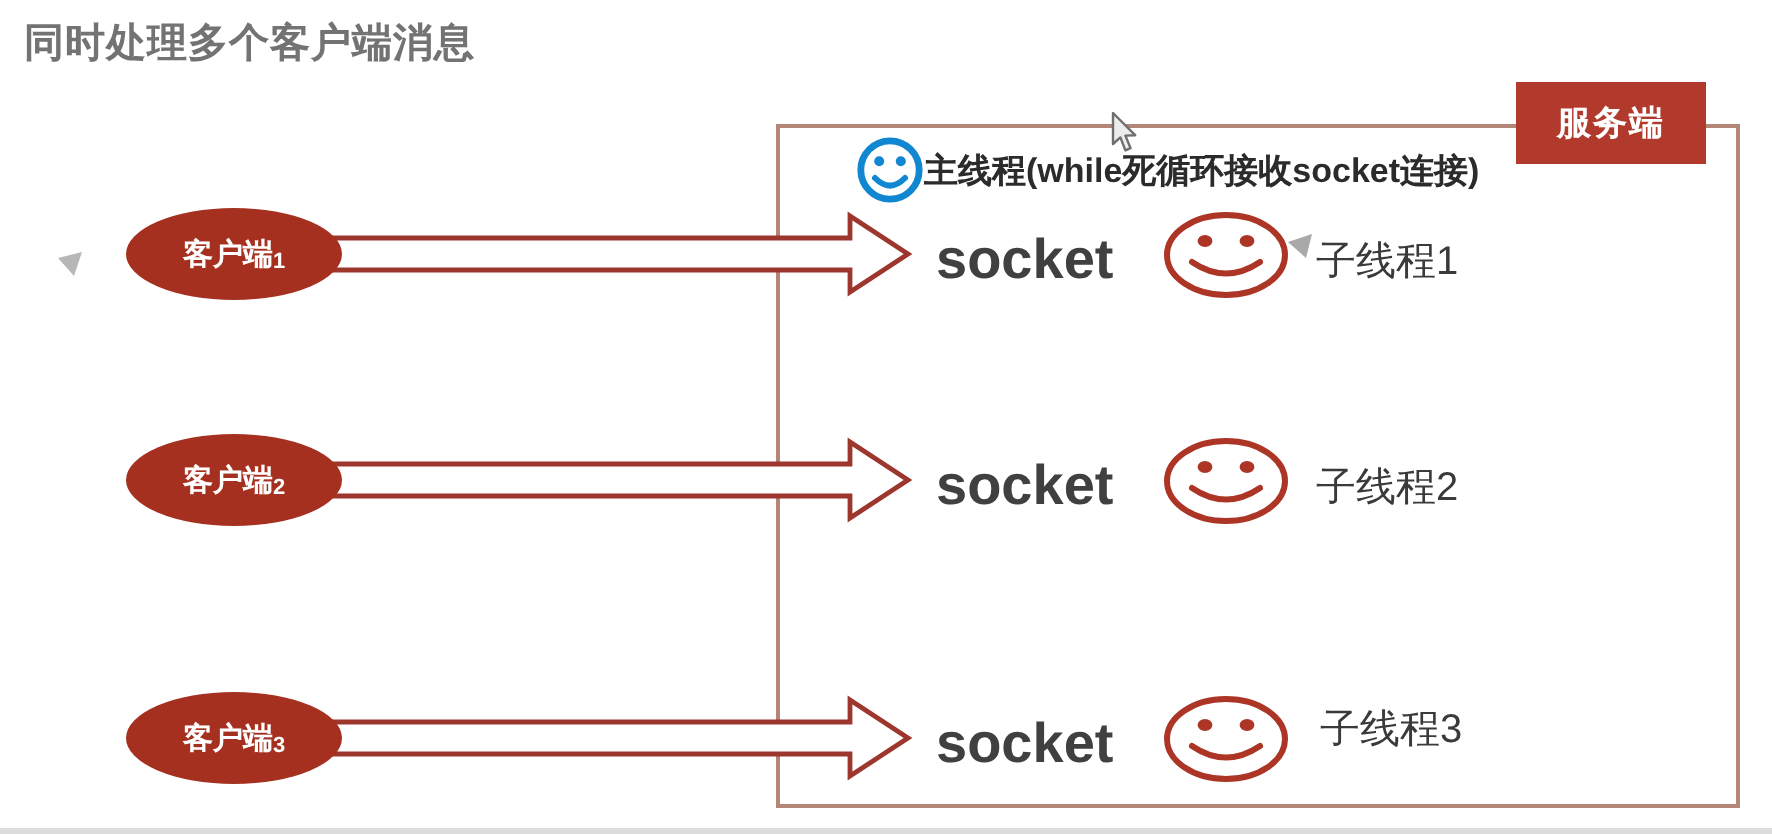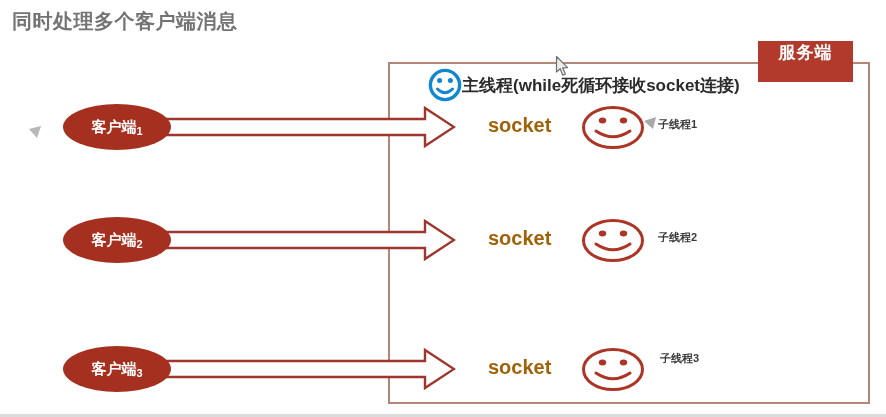--- a/index.html
+++ b/index.html
@@ -12,21 +12,21 @@
     position:absolute;left:12px;top:8px;
     font-size:20px;font-weight:bold;color:#737373;letter-spacing:0.5px;
   }
   .server-box{
     position:absolute;left:388px;top:62px;width:482px;height:342px;
     border:2px solid #b38678;box-sizing:border-box;background:transparent;
   }
   .server-tab{
     position:absolute;left:758px;top:41px;width:95px;height:41px;
     background:#b23a2d;color:#ffffff;font-size:17px;font-weight:bold;
-    display:flex;align-items:flex-start;justify-content:center;letter-spacing:1px;
+    display:flex;align-items:center;justify-content:center;letter-spacing:1px;
   }
   .main-thread{
     position:absolute;left:428px;top:67px;height:36px;
     display:flex;align-items:center;
   }
   .main-thread-label{
     font-size:17px;font-weight:bold;color:#2b2b2b;white-space:nowrap;
   }
   .row{position:absolute;left:0;width:886px;height:58px;}
   .row1{top:99px;}
@@ -34,27 +34,27 @@
   .row3{top:341px;}
   .client-ellipse{
     position:absolute;left:63px;top:5px;width:108px;height:46px;
     background:#a5301f;border-radius:50%;
     display:flex;align-items:center;justify-content:center;
     color:#ffffff;font-size:15px;font-weight:bold;z-index:3;
   }
   .client-num{font-size:11px;font-weight:bold;align-self:flex-end;padding-bottom:13px;}
   .flow-arrow{position:absolute;left:166px;top:6px;z-index:2;}
   .socket-label{
-    position:absolute;left:488px;top:15px;
-    font-size:20px;font-weight:bold;color:#a16207;z-index:3;
+    position:absolute;left:468px;top:15px;
+    font-size:28px;font-weight:bold;color:#404040;z-index:3;
   }
   .thread-smiley{position:absolute;left:580px;top:4px;}
   .thread-label{
     position:absolute;left:658px;top:18px;
-    font-size:11px;font-weight:bold;color:#3a3a3a;white-space:nowrap;
+    font-size:20px;font-weight:normal;color:#3a3a3a;white-space:nowrap;
   }
   .row3 .thread-label{top:10px;left:660px;}
   .marker-tri{position:absolute;}
   .marker-left{left:29px;top:126px;}
   .marker-row1{left:644px;top:18px;}
   .cursor{position:absolute;left:555px;top:56px;z-index:5;}
   .bottom-strip{
     position:absolute;left:0;bottom:0;width:886px;height:3px;background:#dcdcdc;
   }
 </style>

